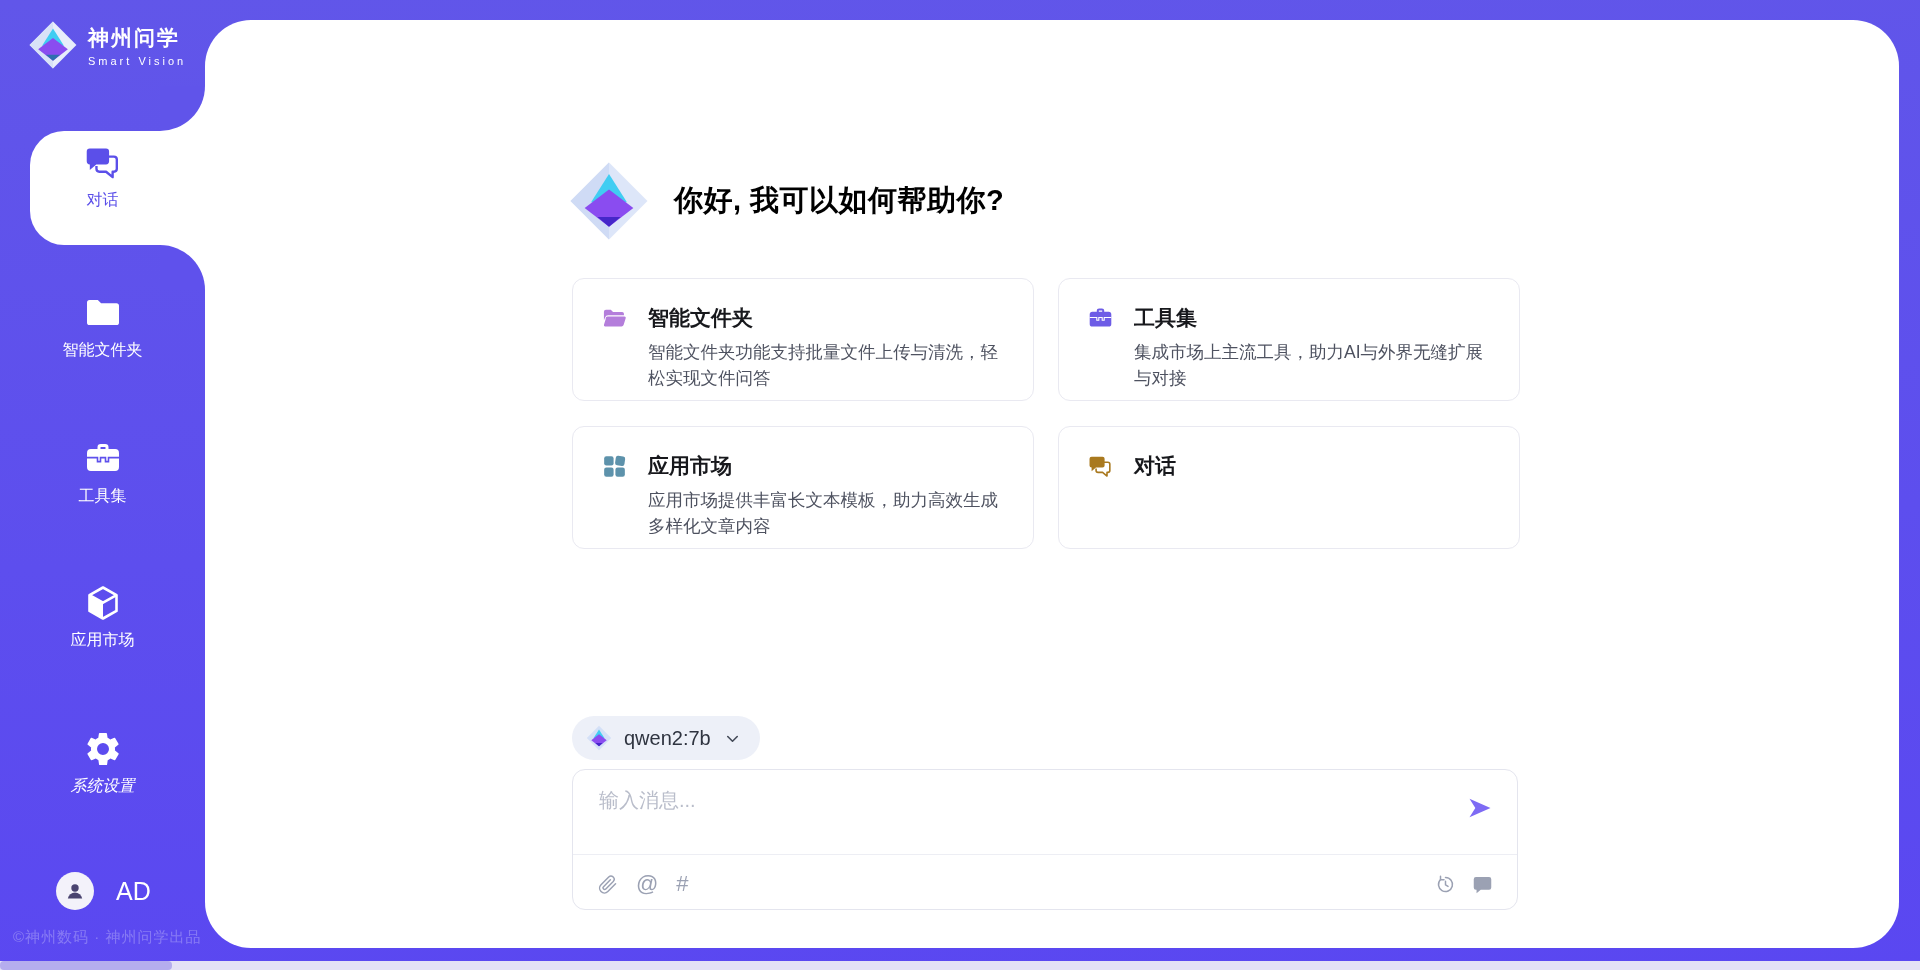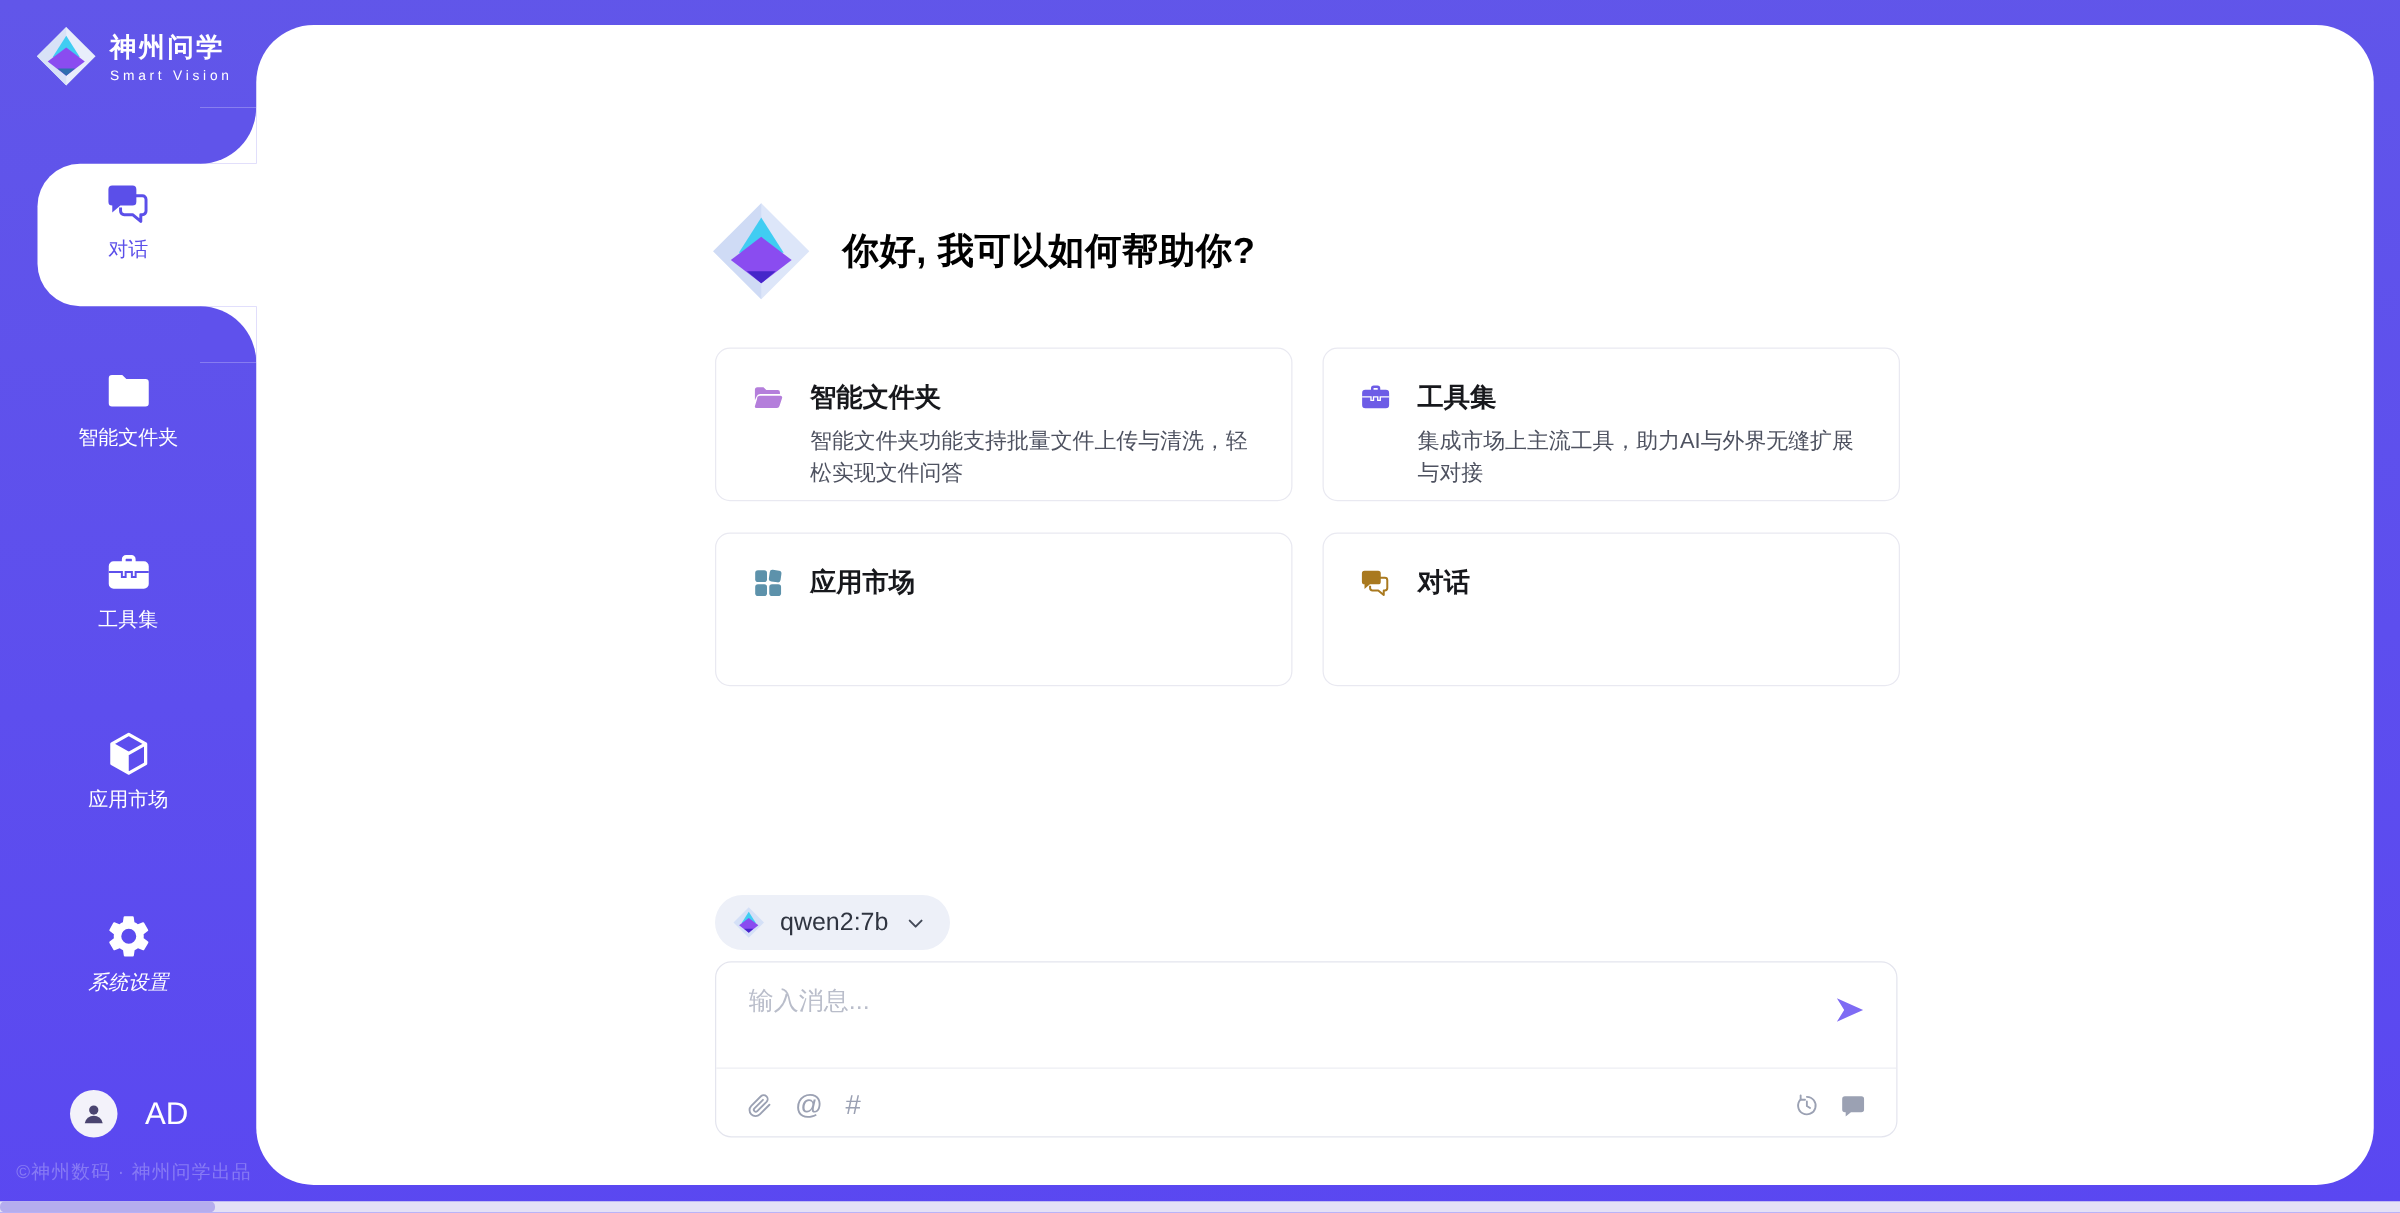--- a/index.html
+++ b/index.html
@@ -228,20 +228,21 @@
         <span class="card-icon" style="color: rgb(93, 146, 171);">
           <svg viewBox="0 0 24 24">
             <rect x="2.8" y="2.8" width="8.4" height="8.4" rx="2" fill="currentColor"></rect>
             <rect x="12.8" y="2.8" width="8.4" height="8.4" rx="2" fill="currentColor" transform="rotate(8 17 7)"></rect>
             <rect x="2.8" y="12.8" width="8.4" height="8.4" rx="2" fill="currentColor"></rect>
             <rect x="12.8" y="12.8" width="8.4" height="8.4" rx="2" fill="currentColor"></rect>
           </svg>
         </span>
         <h3 class="card-title">应用市场</h3>
       </div>
+      <p class="card-desc">应用市场提供丰富长文本模板，助力高效生成多样化文章内容</p>
     </div>
 
     <div class="card">
       <div class="card-head">
         <span class="card-icon" style="color: rgb(169, 121, 31);">
           <svg viewBox="0 0 44 44">
             <path d="M22 15h12a3.2 3.2 0 0 1 3.2 3.2v10.2a3.2 3.2 0 0 1-3.2 3.2h-1.4v6l-7.2-6H18a3.2 3.2 0 0 1-3.2-3.2v-3" fill="none" stroke="currentColor" stroke-width="2.6" stroke-linejoin="round"></path>
             <path d="M7.5 6h17.8a3.4 3.4 0 0 1 3.4 3.4v10.8a3.4 3.4 0 0 1-3.4 3.4H14.6l-7.1 6v-6A3.4 3.4 0 0 1 4.1 20.2V9.4A3.4 3.4 0 0 1 7.5 6z" fill="currentColor"></path>
           </svg>
         </span>

